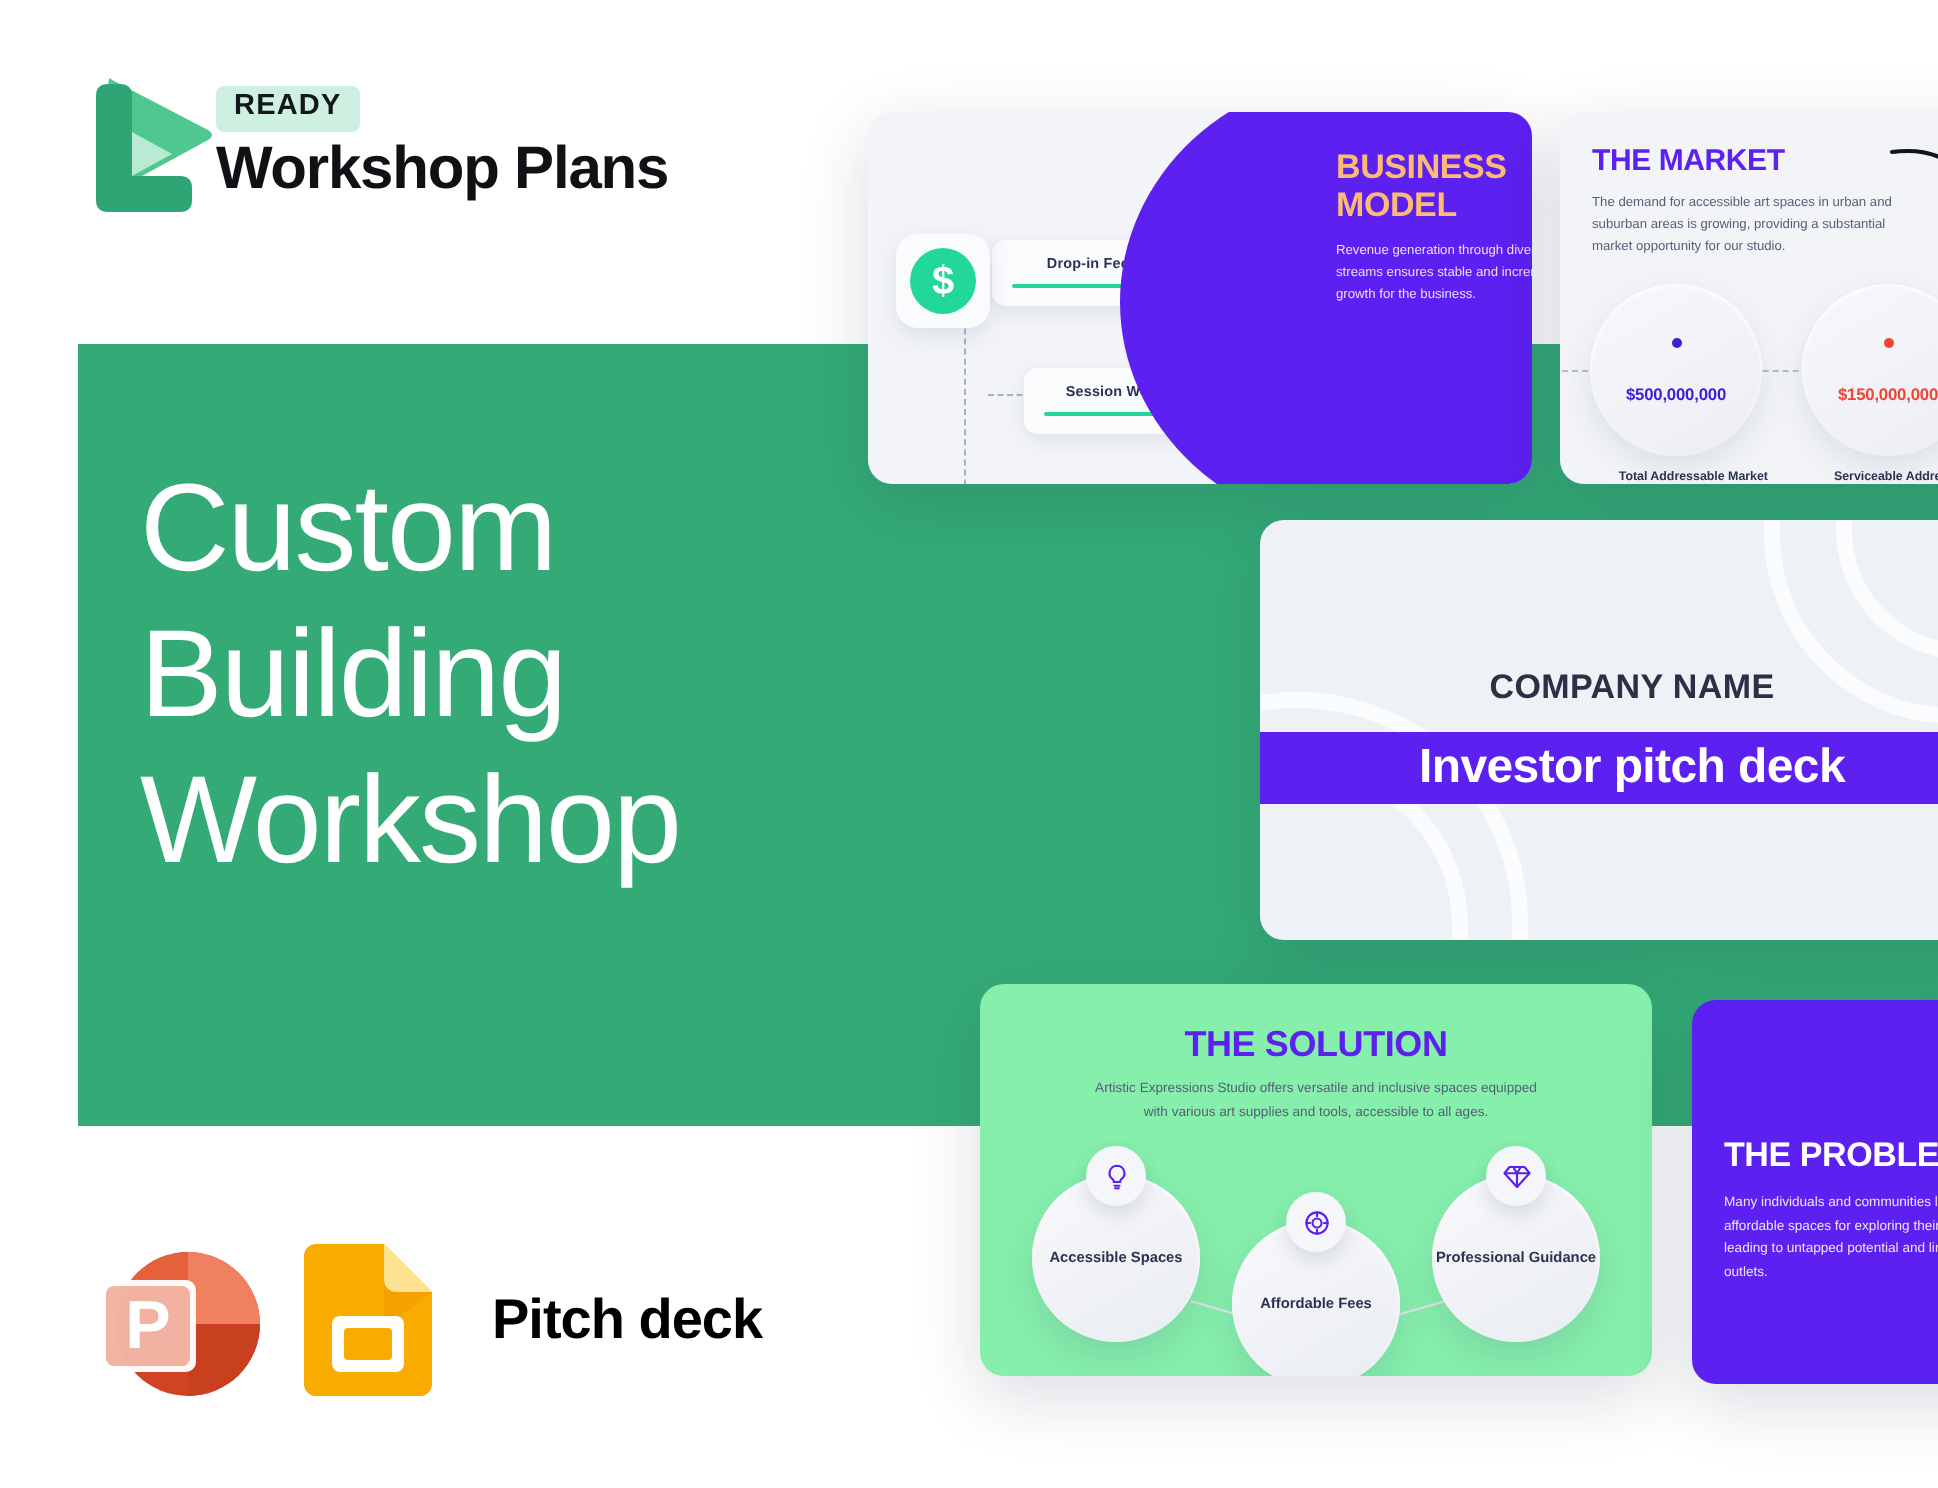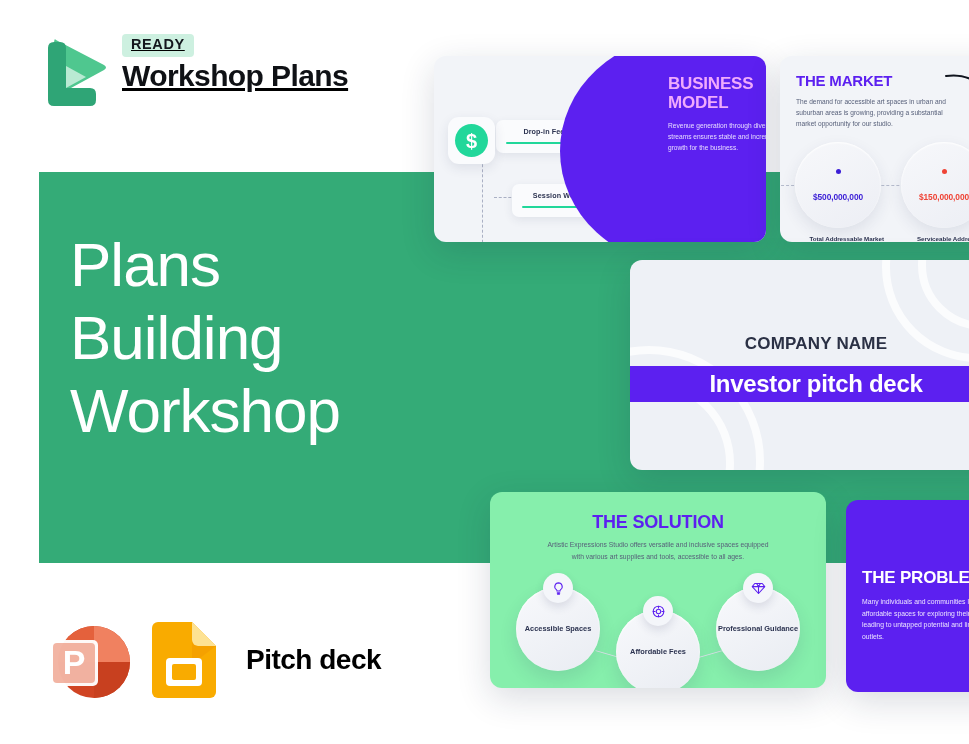--- a/index.html
+++ b/index.html
@@ -22,23 +22,22 @@
     left: 39px; top: 172px;
     width: 930px; height: 391px;
     background: #34ab77;
     z-index: 1;
   }
 
   
   .brand {
     position: absolute;
     left: 38px; top: 34px;
-    display: flex; align-items: flex-start; gap: 14px;
+    display: flex; align-items: center; 
     z-index: 30;
-    text-decoration: underline;
   }
   .brand-mark { position: relative; width: 70px; height: 78px; }
   .brand-mark svg { display: block; width: 70px; height: 78px; }
   .brand-text { display: flex; flex-direction: column; gap: 2px; }
   .ready-badge {
     align-self: flex-start;
     background: #cdf0e0;
     color: #13161c;
     font-size: 14.5px;
     font-weight: 700;
@@ -100,21 +99,21 @@
     width: 332px; height: 186px;
   }
   .bm-blob {
     position: absolute; right: -34px; top: -20px;
     width: 240px; height: 230px;
     background: #5c20f0;
     border-radius: 130px 14px 14px 130px / 120px 14px 14px 120px;
   }
   .bm-blob-inner { position: absolute; right: 6px; top: 38px; width: 126px; }
   .bm-title {
-    color: #f0abfc; font-size: 17px; font-weight: 700;
+    color: #fdba74; font-size: 17px; font-weight: 700;
     line-height: 1.12; letter-spacing: -.2px;
   }
   .bm-body {
     color: #e8ddff; font-size: 6.6px; line-height: 1.65;
     margin-top: 9px; font-weight: 400;
   }
   .bm-dollar-wrap {
     position: absolute; left: 14px; top: 61px;
     width: 47px; height: 47px; border-radius: 11px;
     background: #fafbfd;
@@ -281,21 +280,21 @@
         <path d="M28 32 L48 43 L28 54 Z" fill="#b9ead3"></path>
       </svg>
     </div>
     <div class="brand-text">
       <div class="ready-badge">READY</div>
       <div class="brand-title">Workshop Plans</div>
     </div>
   </div>
 
   <div class="hero">
-    <div>Plans</div>
+    <div>Custom</div>
     <div>Building</div>
     <div>Workshop</div>
   </div>
 
   <div class="slide" id="slide-business">
     <div class="bm-conn" id="bm-conn-v"></div>
     <div class="bm-conn" id="bm-conn-h0"></div>
     <div class="bm-conn" id="bm-conn-h1"></div>
 
     <div class="bm-pill" id="bm-pill-0">

